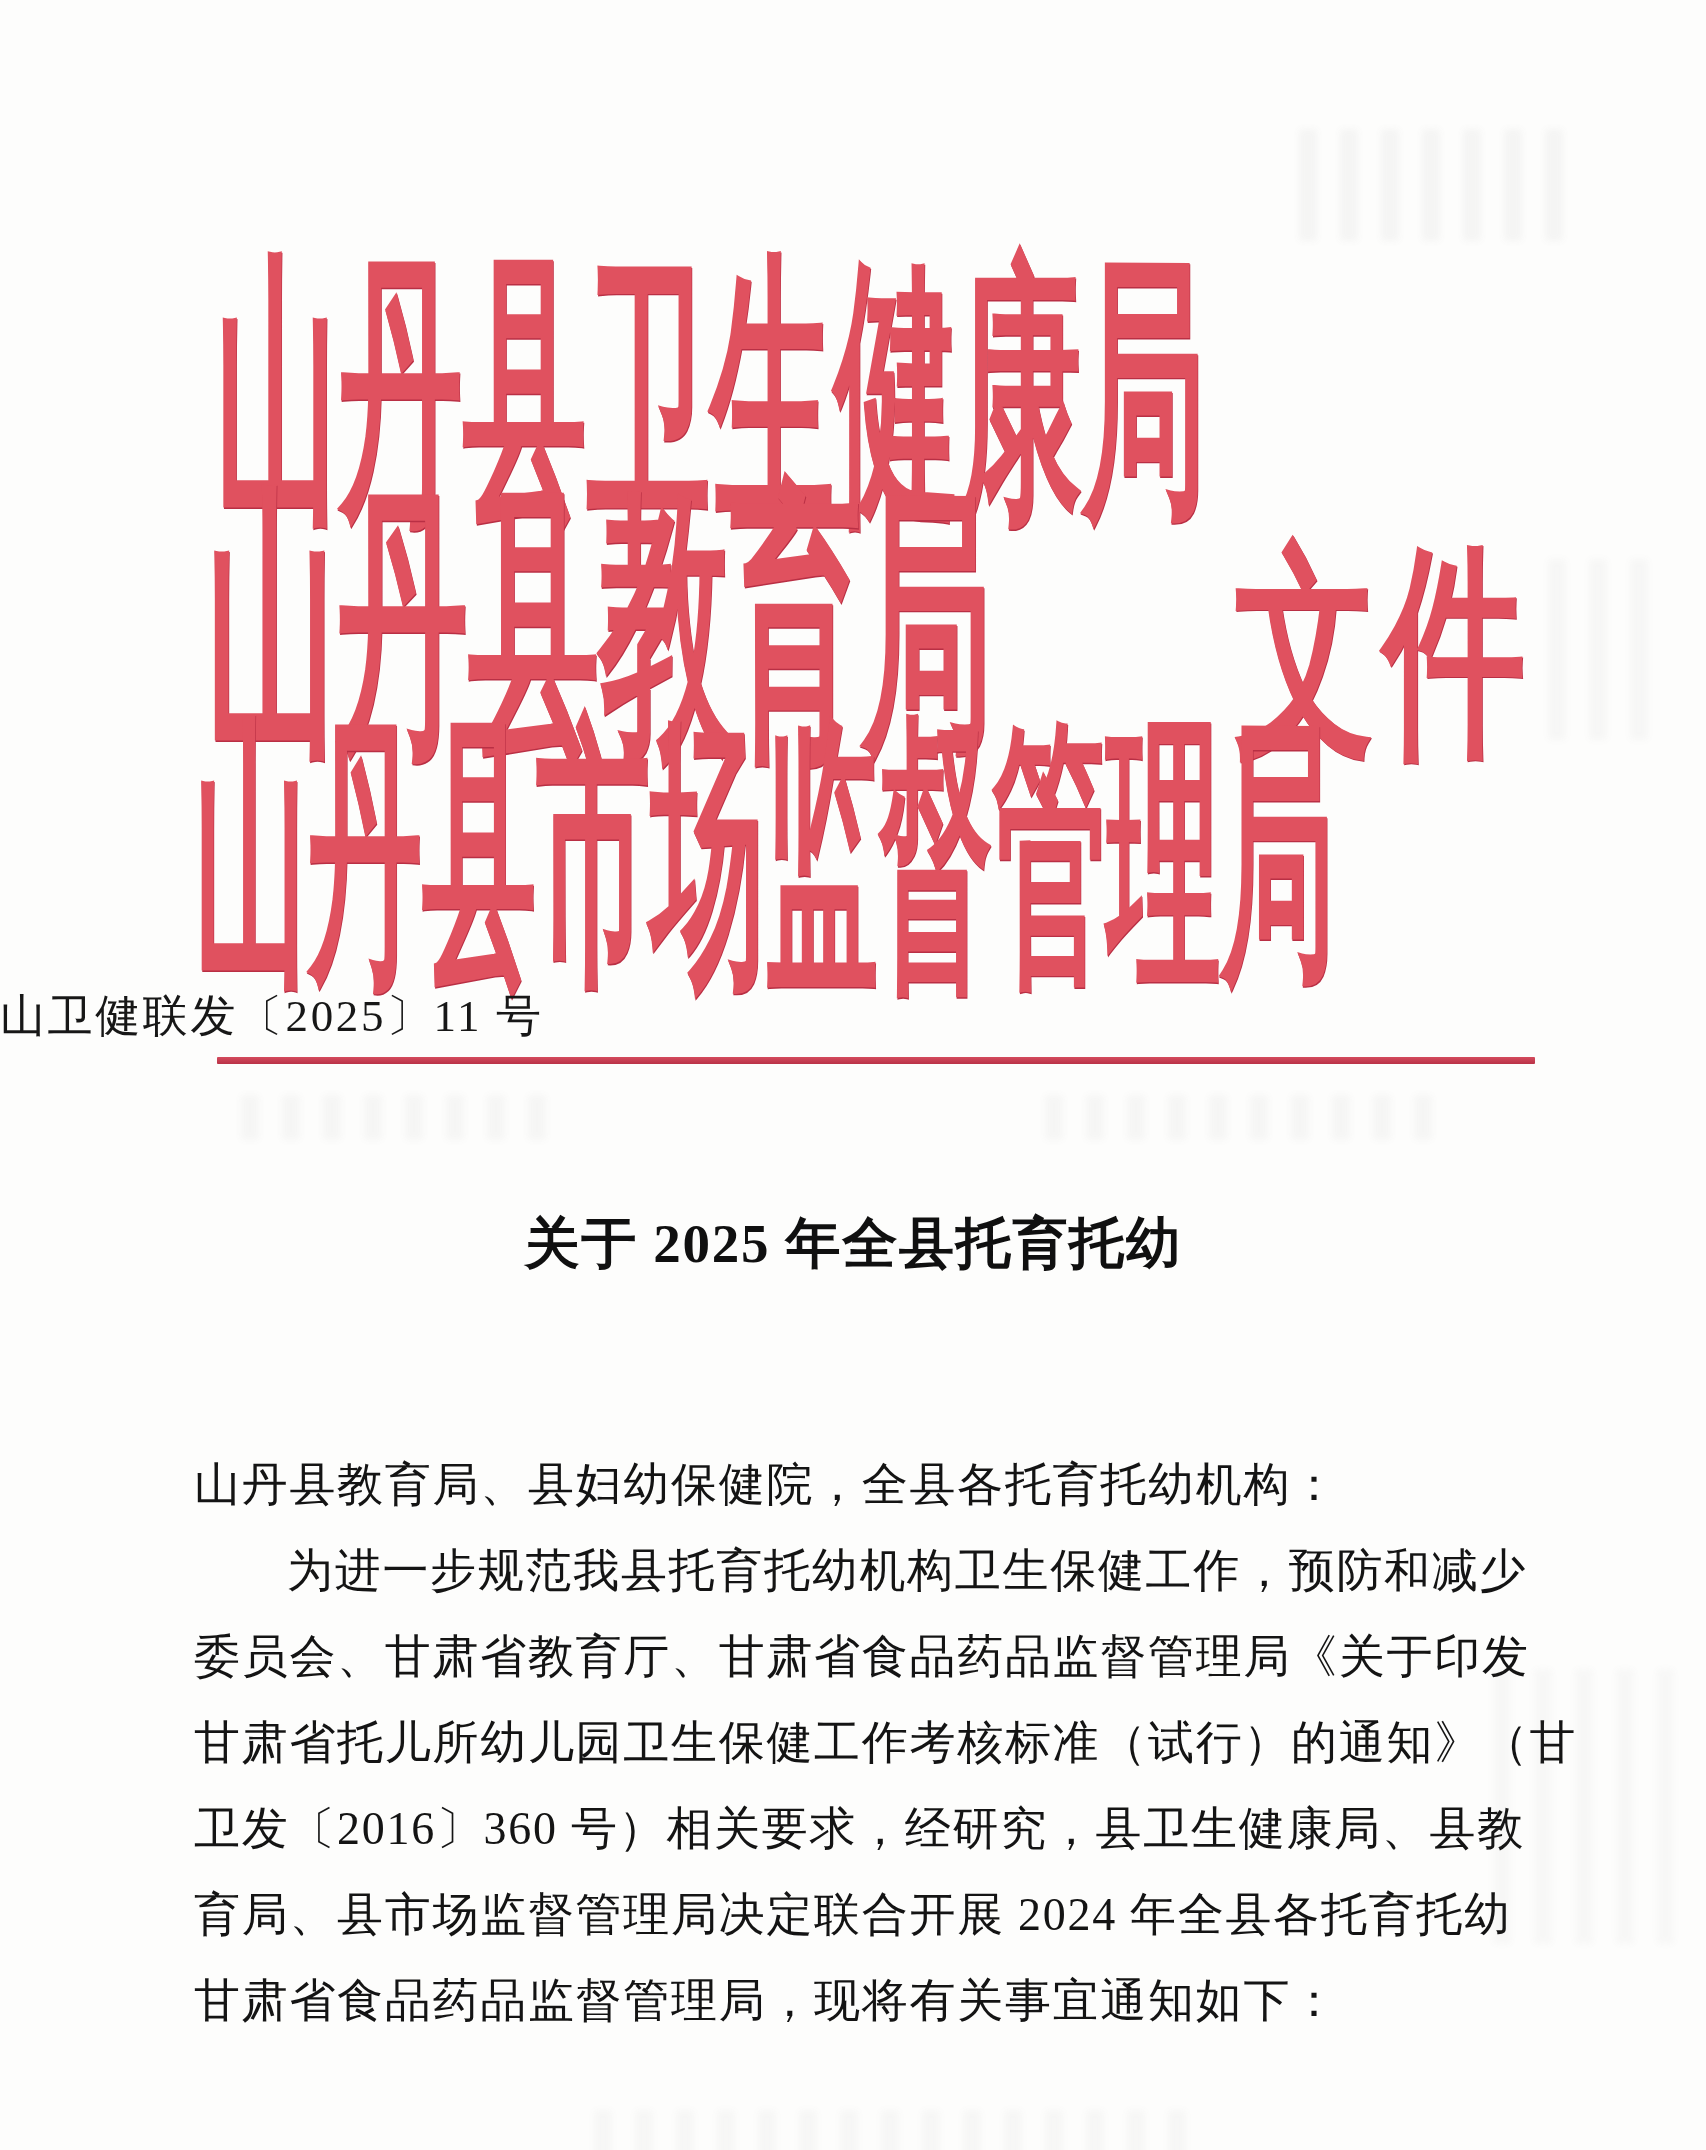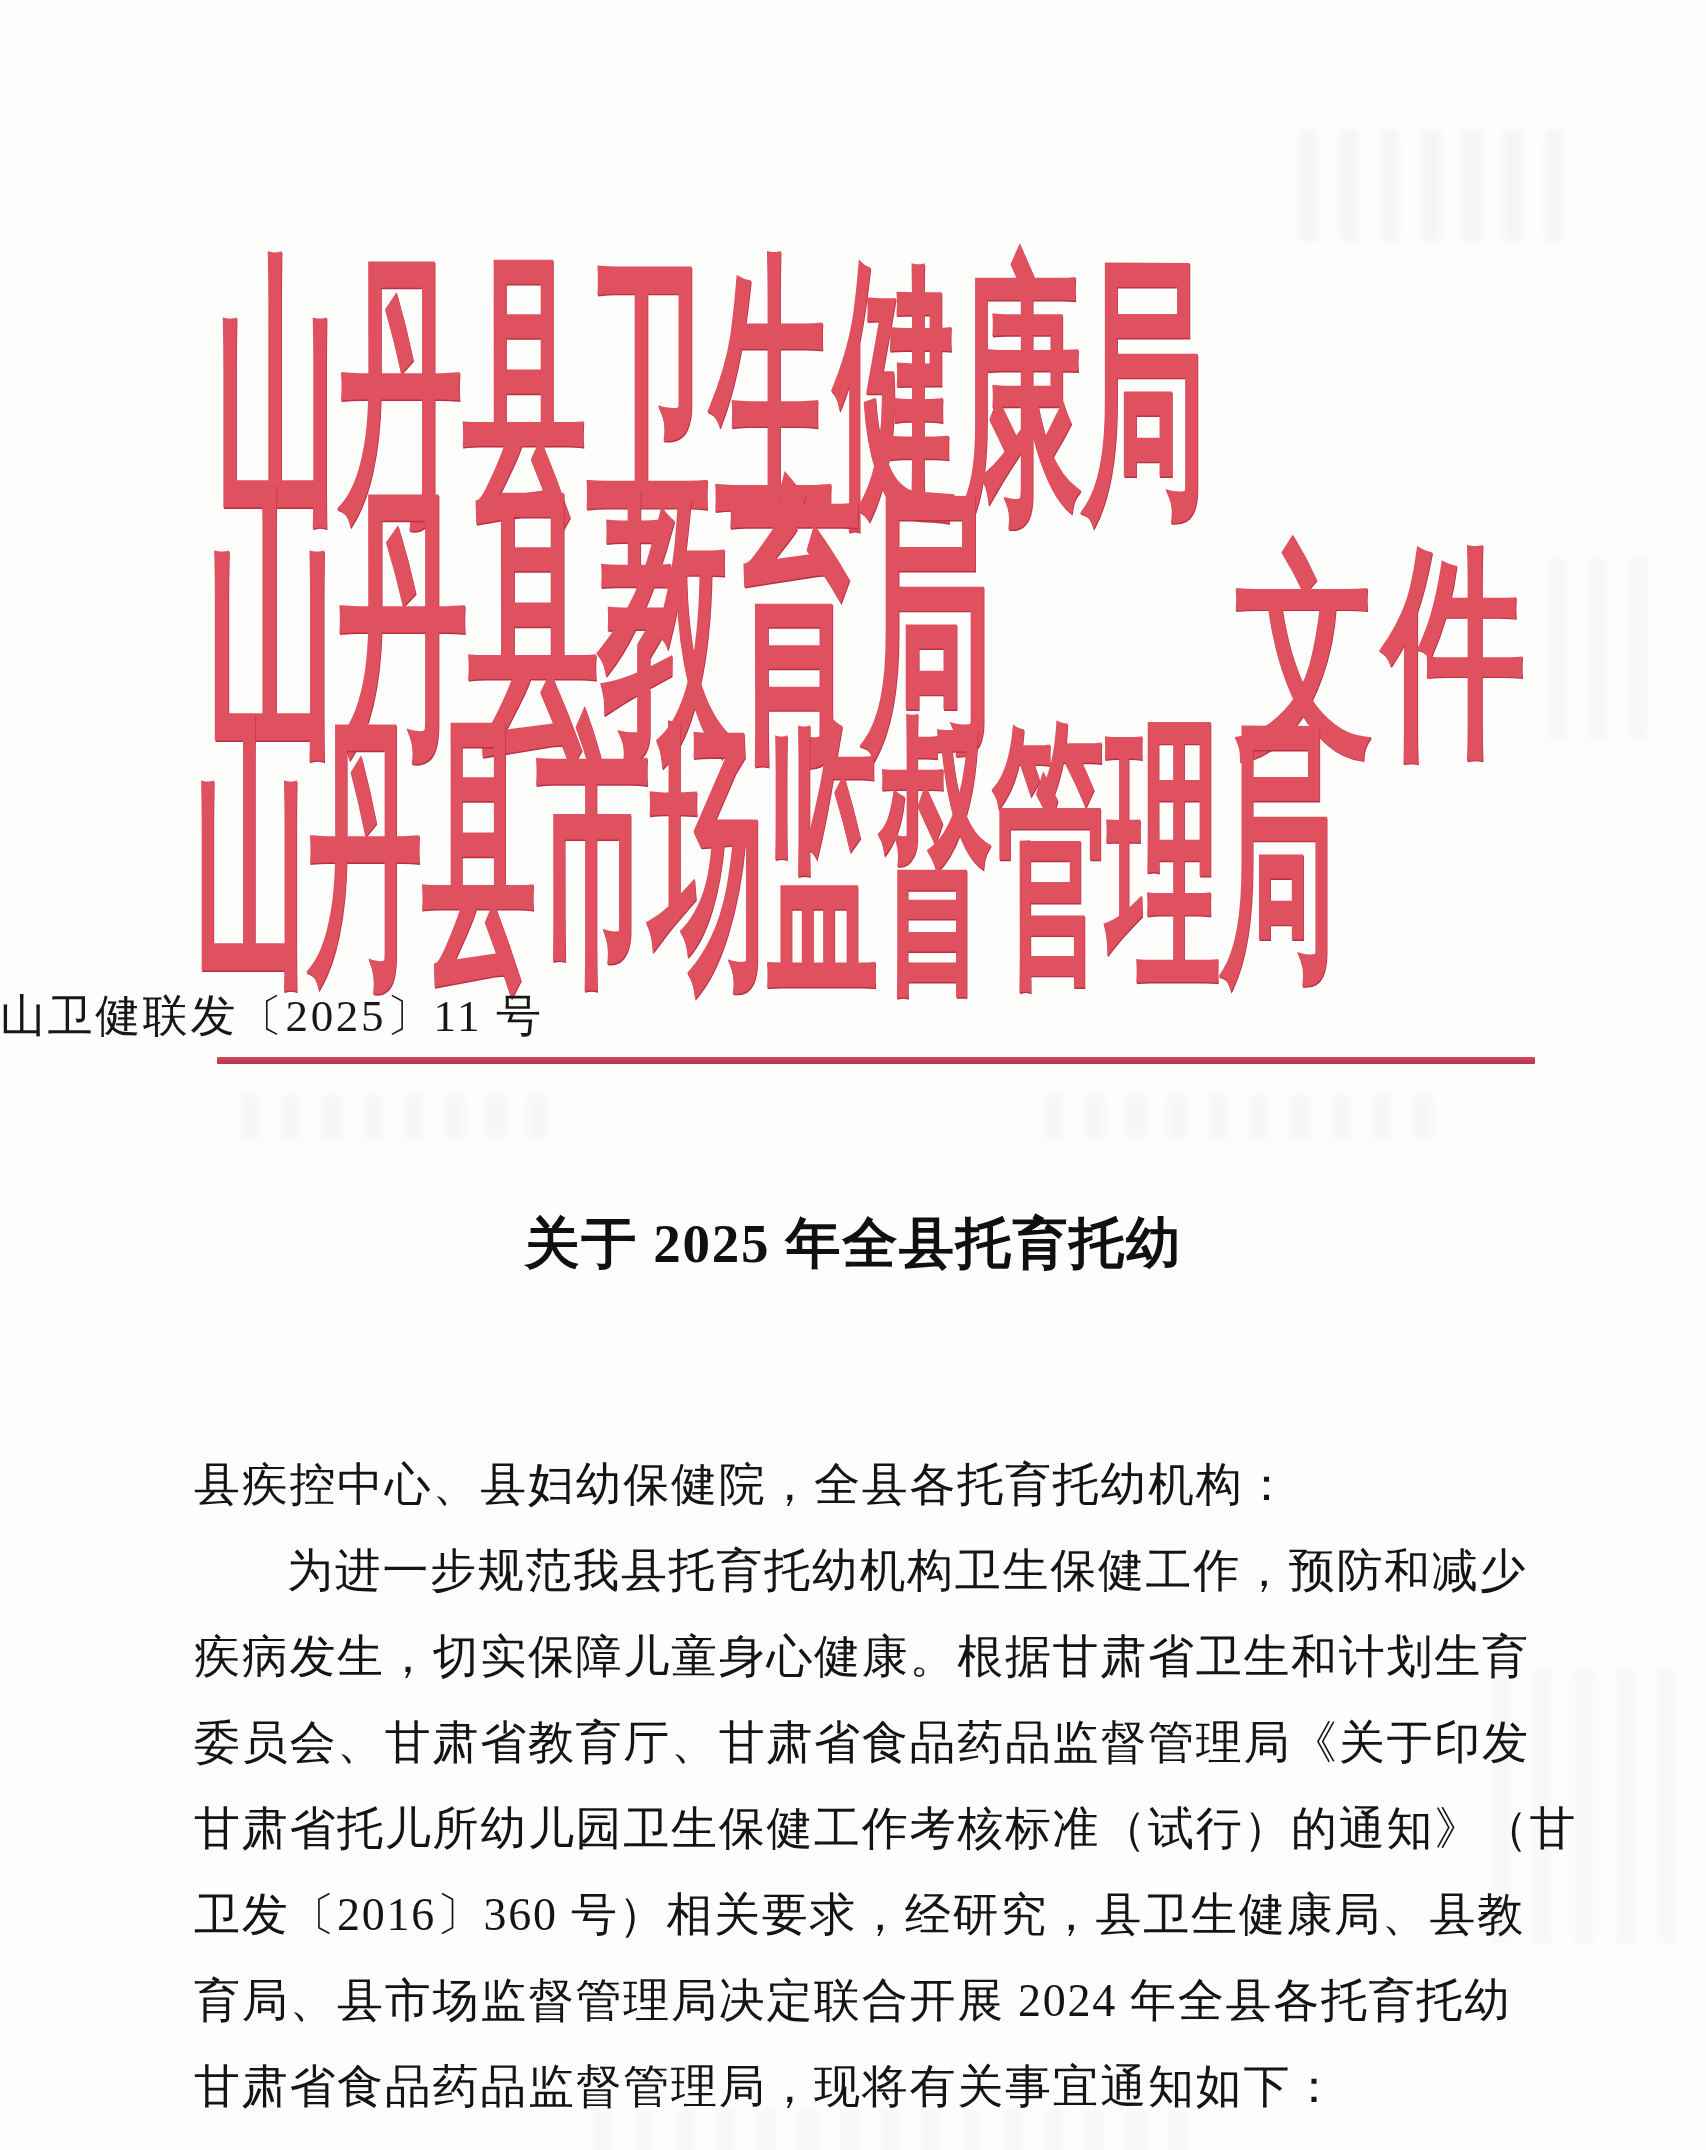--- a/index.html
+++ b/index.html
@@ -106,23 +106,22 @@
 
   <div class="doc-number">山卫健联发〔2025〕11 号</div>
 
   <div class="red-divider"></div>
 
   <div class="doc-title">
     <div>关于 2025 年全县托育托幼</div>
   </div>
 
   <div class="body-block">
-    <div class="body-line">县疾控中心、县妇幼保健院，全县各托育托幼机构：</div>
+    <div class="body-line">山丹县教育局、县妇幼保健院，全县各托育托幼机构：</div>
     <div class="body-line indent">为进一步规范我县托育托幼机构卫生保健工作，预防和减少</div>
-    <div class="body-line">疾病发生，切实保障儿童身心健康。根据甘肃省卫生和计划生育</div>
     <div class="body-line">委员会、甘肃省教育厅、甘肃省食品药品监督管理局《关于印发</div>
     <div class="body-line">甘肃省托儿所幼儿园卫生保健工作考核标准（试行）的通知》（甘</div>
     <div class="body-line">卫发〔2016〕360 号）相关要求，经研究，县卫生健康局、县教</div>
     <div class="body-line">育局、县市场监督管理局决定联合开展 2024 年全县各托育托幼</div>
     <div class="body-line">甘肃省食品药品监督管理局，现将有关事宜通知如下：</div>
   </div>
 
   <div class="bleed b1"></div>
   <div class="bleed b2"></div>
   <div class="bleed b3"></div>

